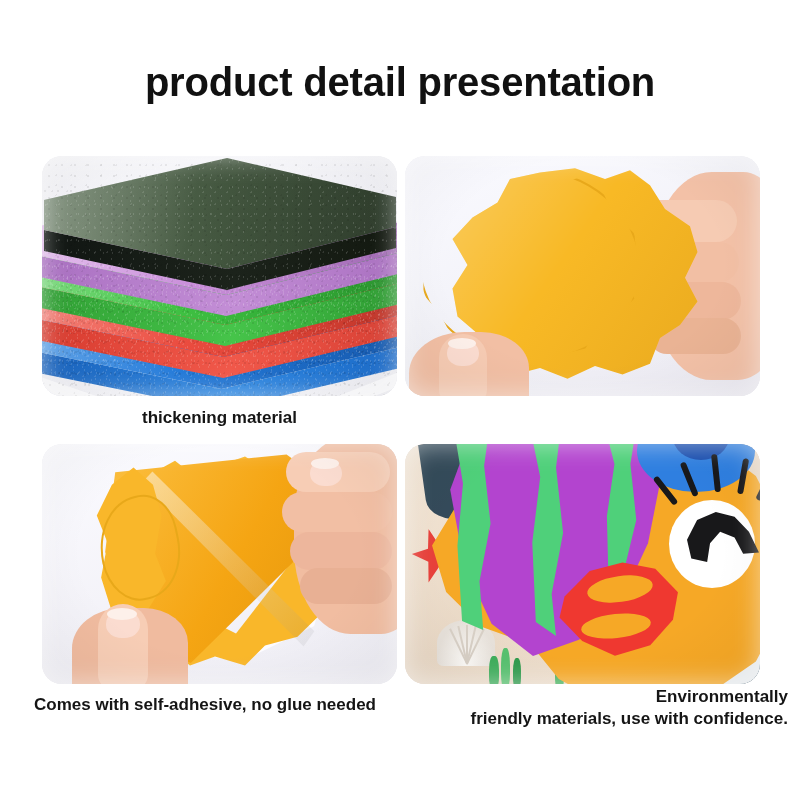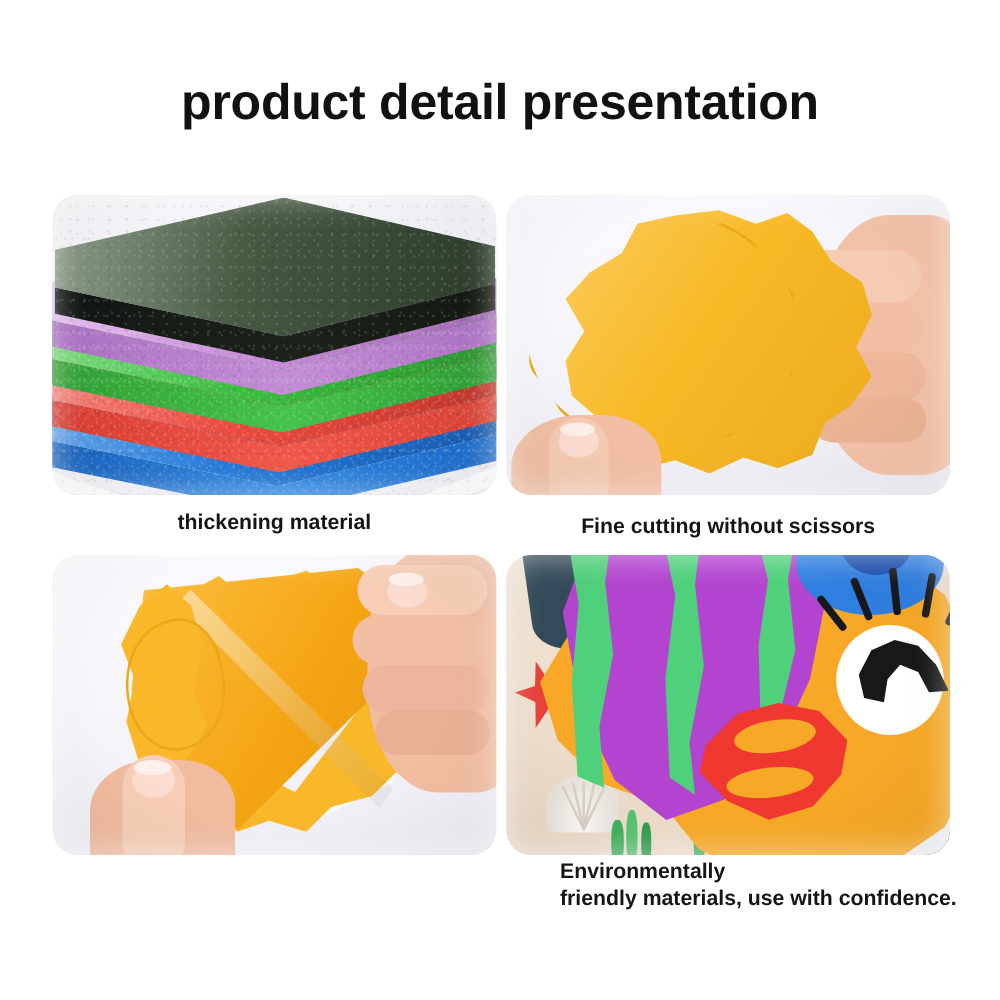--- a/index.html
+++ b/index.html
@@ -35,21 +35,21 @@
 
   .cap{
     position:absolute;
     font-size:17px;font-weight:bold;color:#151515;
     line-height:1.32;
     white-space:pre-line;
   }
   #c1{left:42px;top:407px;width:355px;text-align:center;}
   #c2{left:405px;top:410px;width:355px;text-align:center;}
   #c3{left:34px;top:694px;width:390px;text-align:left;}
-  #c4{left:448px;top:686px;width:340px;text-align:left;}
+  #c4{left:448px;top:686px;width:340px;text-align:right;}
 
   .scene{position:absolute;inset:0;}
 
   
   .p1bg{position:absolute;inset:0;
     background:linear-gradient(170deg,#f7f7fa 0%,#eeeef4 48%,#e6e6ee 70%,#f4f4f7 100%);}
   .p1glow{position:absolute;left:-5%;top:48%;width:110%;height:60%;
     background:radial-gradient(ellipse at 45% 40%,#ffffff 0%,#f3f3f8 55%,#e9e9f0 100%);}
   .sheet{position:absolute;transform-origin:center;}
   .sh-top{ 
@@ -307,21 +307,20 @@
         <div class="hand" style="left:4px;top:176px;width:120px;height:90px;background:#f2bfa4;border-radius:46% 40% 20% 20%;"></div>
         <div class="finger" style="left:34px;top:178px;width:48px;height:72px;background:#f6cbb3;border-radius:26px 26px 18px 18px;"></div>
         <div class="nail" style="left:42px;top:184px;width:32px;height:26px;"></div>
         <div class="nailtip" style="left:43px;top:182px;width:28px;height:11px;"></div>
       </div>
 
       <div class="soft"></div>
         <div class="vig"></div>
     </div>
   </div>
-  <div class="cap" id="c2">Fine cutting without scissors</div>
 
   <div class="panel" id="p3">
     <div class="scene">
       <div class="p3bg"></div>
 
       <div class="backing"></div>
       <div class="peelshape"></div>
       <div class="peelfold"></div>
       <div class="peelflap"></div>
       <div class="peelcrease"></div>
@@ -342,20 +341,21 @@
         <div class="hand" style="left:30px;top:164px;width:116px;height:92px;background:#f0bb9f;border-radius:44% 38% 18% 18%;"></div>
         <div class="finger" style="left:56px;top:160px;width:50px;height:86px;background:#f7cdb5;border-radius:26px 26px 16px 16px;"></div>
         <div class="nail" style="left:64px;top:166px;width:34px;height:28px;"></div>
         <div class="nailtip" style="left:65px;top:164px;width:30px;height:12px;"></div>
       </div>
 
       <div class="soft"></div>
         <div class="vig"></div>
     </div>
   </div>
+  <div class="cap" id="c3">Comes with self-adhesive, no glue needed</div>
 
   <div class="panel" id="p4">
     <div class="scene">
       <div class="p4bg"></div>
       <div class="board"></div>
       <div class="board-dark"></div>
       <div class="board-blue"></div>
       <div class="board-white"></div>
       <div class="starfish"></div>
       <div class="shell">

